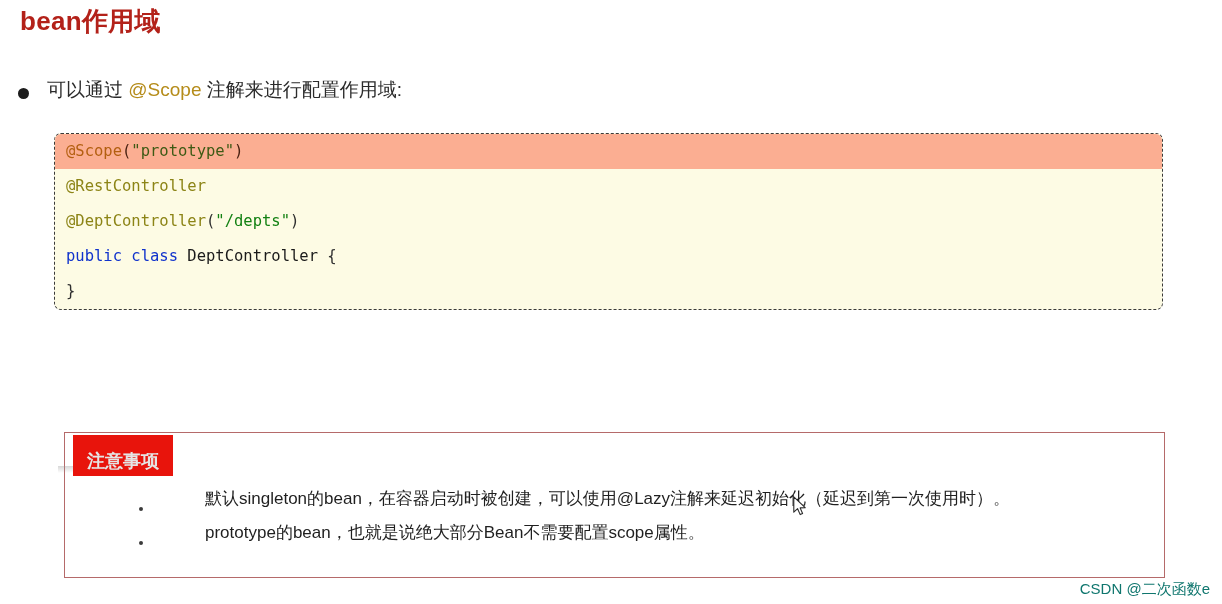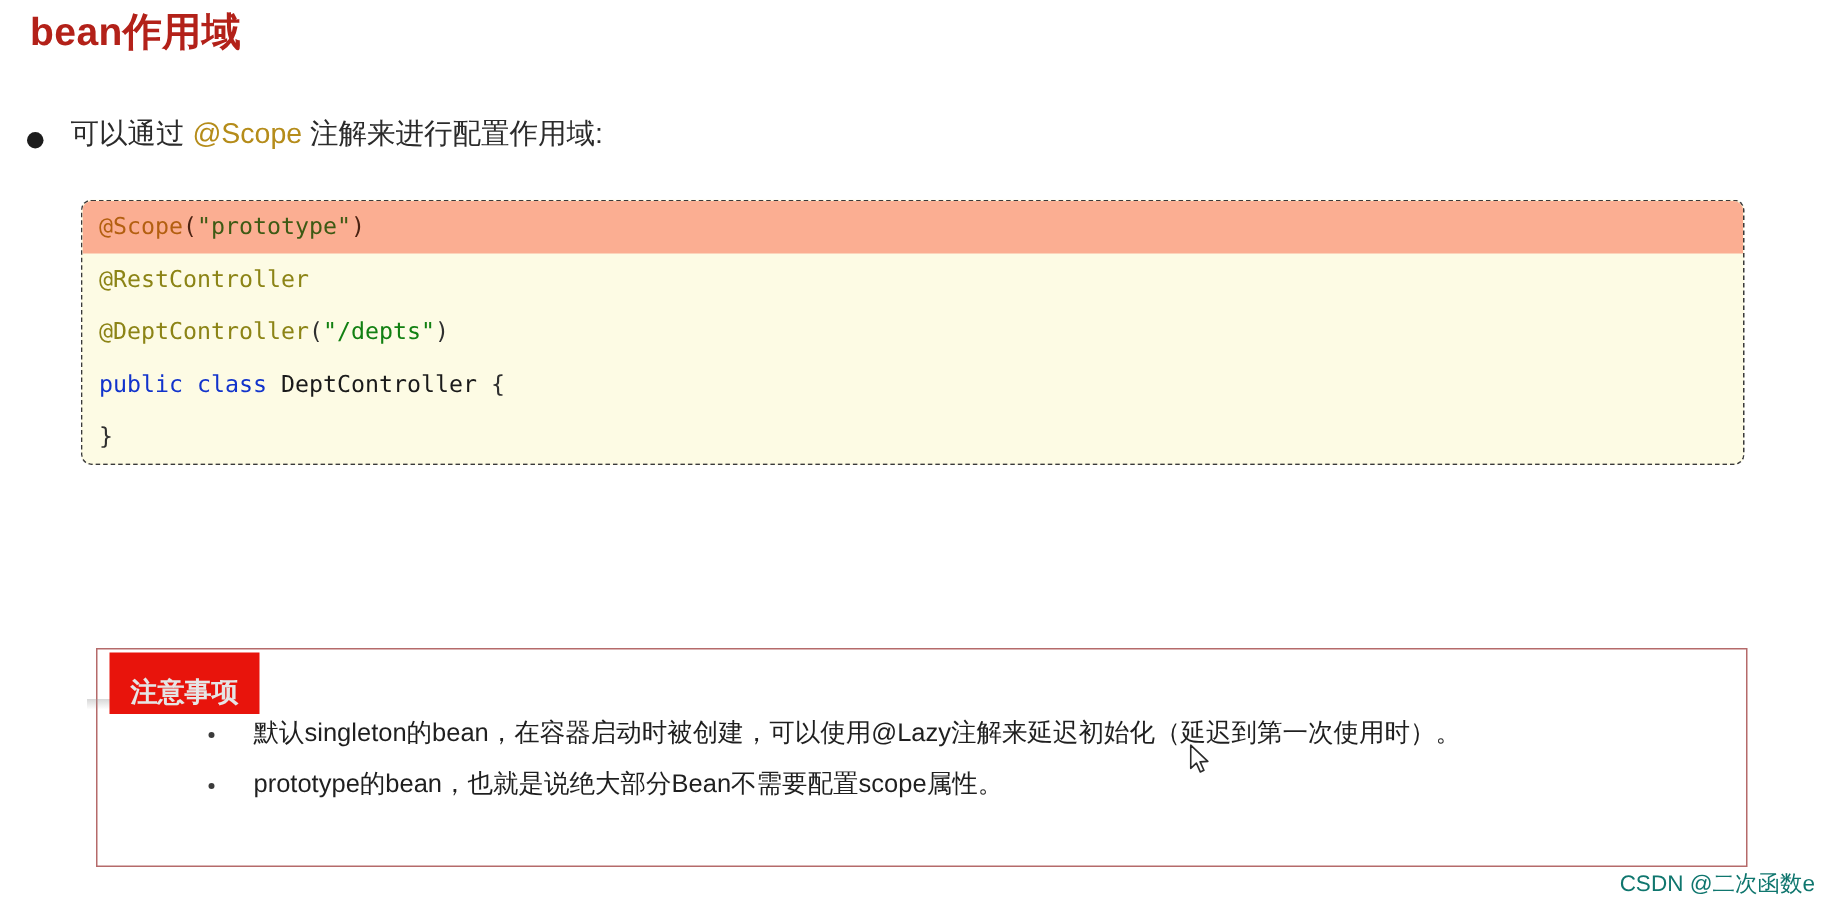--- a/index.html
+++ b/index.html
@@ -125,23 +125,24 @@
   .notice-list {
     position: absolute;
     left: 74px;
     top: 44px;
     margin: 0;
     padding: 0;
     list-style: none;
   }
   .notice-item {
     display: flex;
-    align-items: flex-start;
+    align-items: flex-end;
     height: 34px;
     white-space: nowrap;
+    gap: 36px;
   }
   .notice-dot {
     width: 4px;
     height: 4px;
     background: #3b3b3b;
     border-radius: 50%;
     margin-top: 11px;
     margin-right: 26px;
     flex: 0 0 auto;
   }

